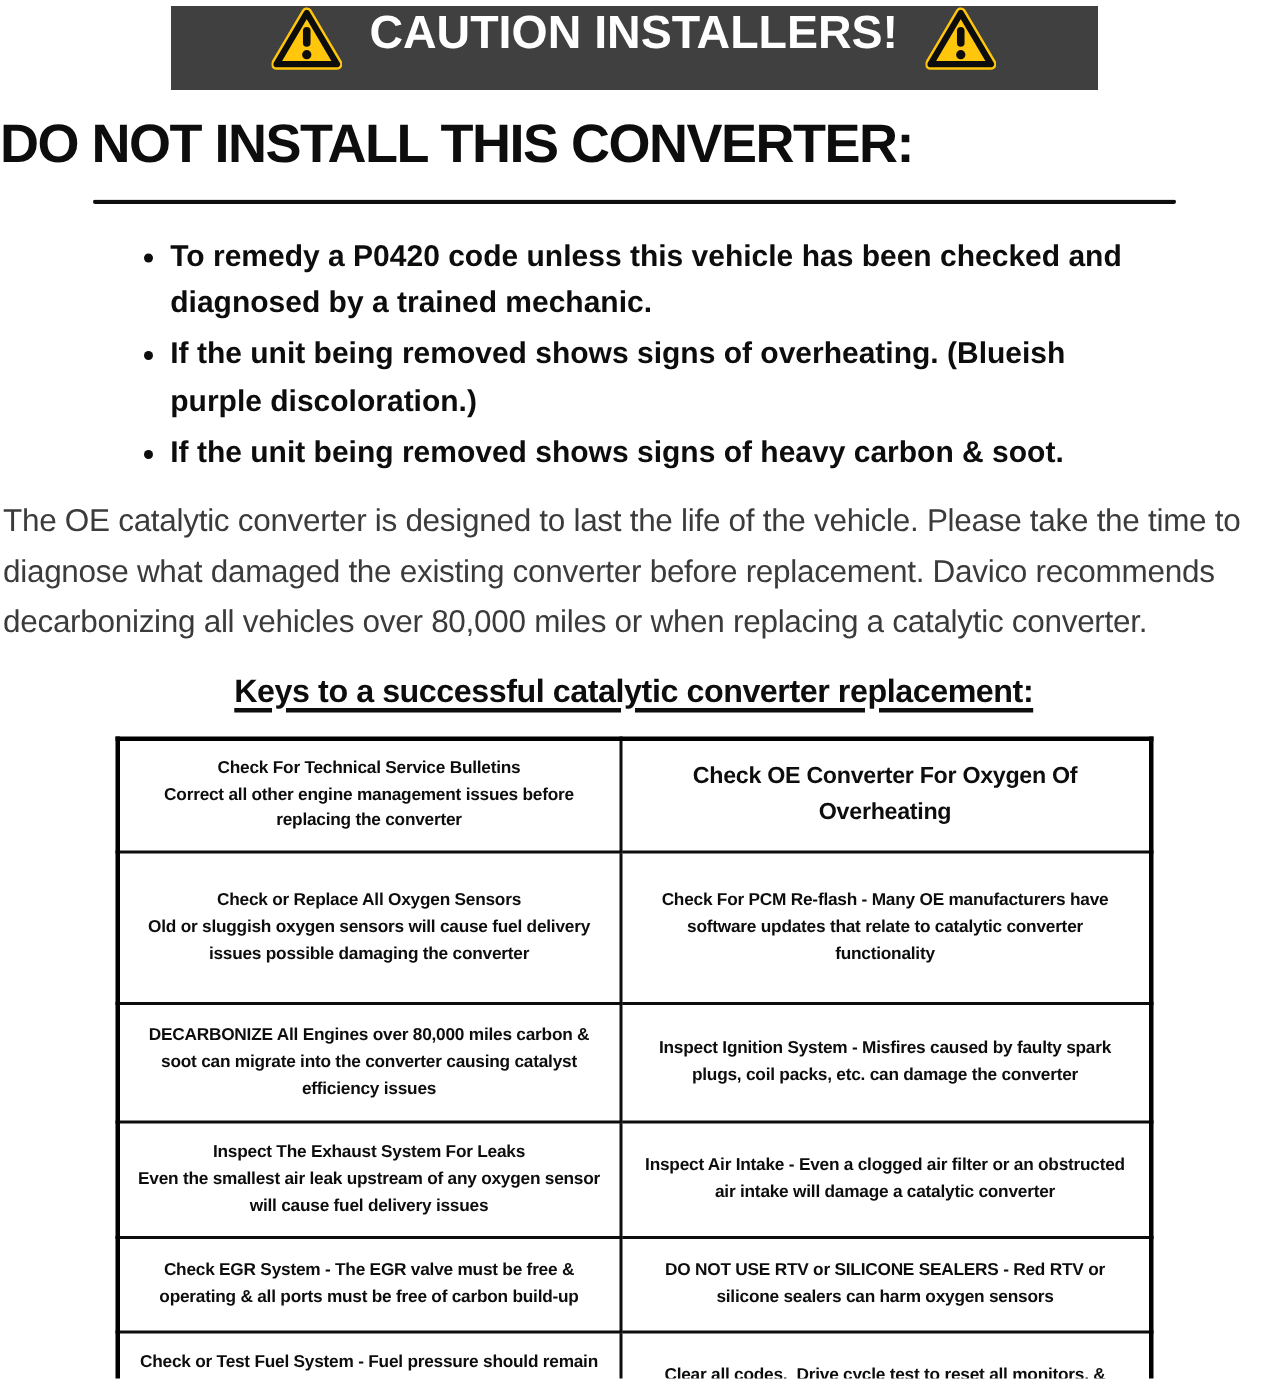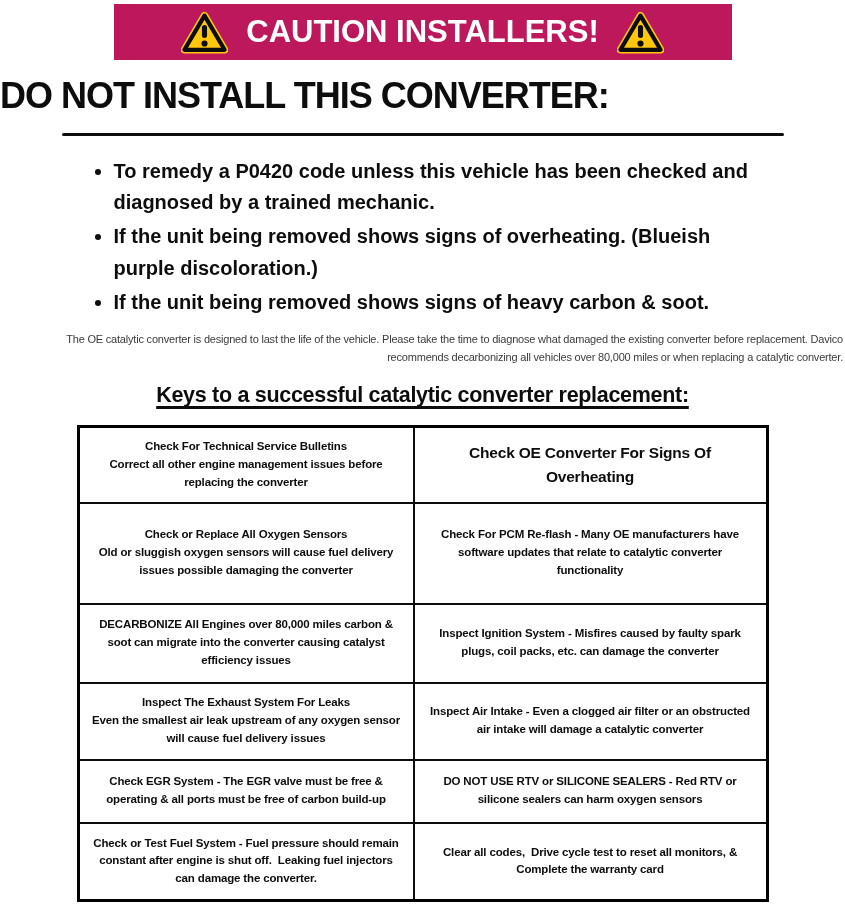--- a/index.html
+++ b/index.html
@@ -11,23 +11,22 @@
     color: #111111;
     overflow: hidden;
   }
   .page { padding-top: 4px; }
 
   
   .banner {
     width: 618px;
     height: 56px;
     margin: 0 auto;
-    background: #be185d;
+    background: #404040;
     display: flex;
-    align-items: center;
     justify-content: center;
     gap: 18px;
   }
   .banner-label {
     color: #ffffff;
     font-weight: 800;
     font-size: 31px;
     letter-spacing: 0px;
     white-space: nowrap;
   }
@@ -63,22 +62,22 @@
     font-size: 20px;
     line-height: 1.56;
     margin-bottom: 3px;
     color: #0d0d0d;
   }
 
   
   .intro {
     width: 841px;
     margin: 13px auto 0 auto;
-    text-align: right;
-    font-size: 11px;
+    text-align: left;
+    font-size: 21px;
     letter-spacing: -0.2px;
     line-height: 1.6;
     color: #3b3b3b;
   }
 
   
   .keys-heading {
     margin-top: 17px;
     text-align: center;
     font-size: 21.5px;
@@ -162,21 +161,21 @@
   <div class="keys-heading">Keys to a successful catalytic converter replacement:</div>
 
   <table class="tips">
     <tbody>
       <tr class="r1">
         <td class="col-left">
           <span class="cell-line">Check For Technical Service Bulletins</span>
           <span class="cell-line">Correct all other engine management issues before replacing the converter</span>
         </td>
         <td class="col-right">
-          <span class="cell-line big">Check OE Converter For Signs Of Overheating</span>
+          <span class="cell-line big">Check OE Converter For Oxygen Of Overheating</span>
         </td>
       </tr>
       <tr class="r2">
         <td class="col-left">
           <span class="cell-line">Check or Replace All Oxygen Sensors</span>
           <span class="cell-line">Old or sluggish oxygen sensors will cause fuel delivery issues possible damaging the converter</span>
         </td>
         <td class="col-right">
           <span class="cell-line">Check For PCM Re-flash - Many OE manufacturers have software updates that relate to catalytic converter functionality</span>
         </td>

